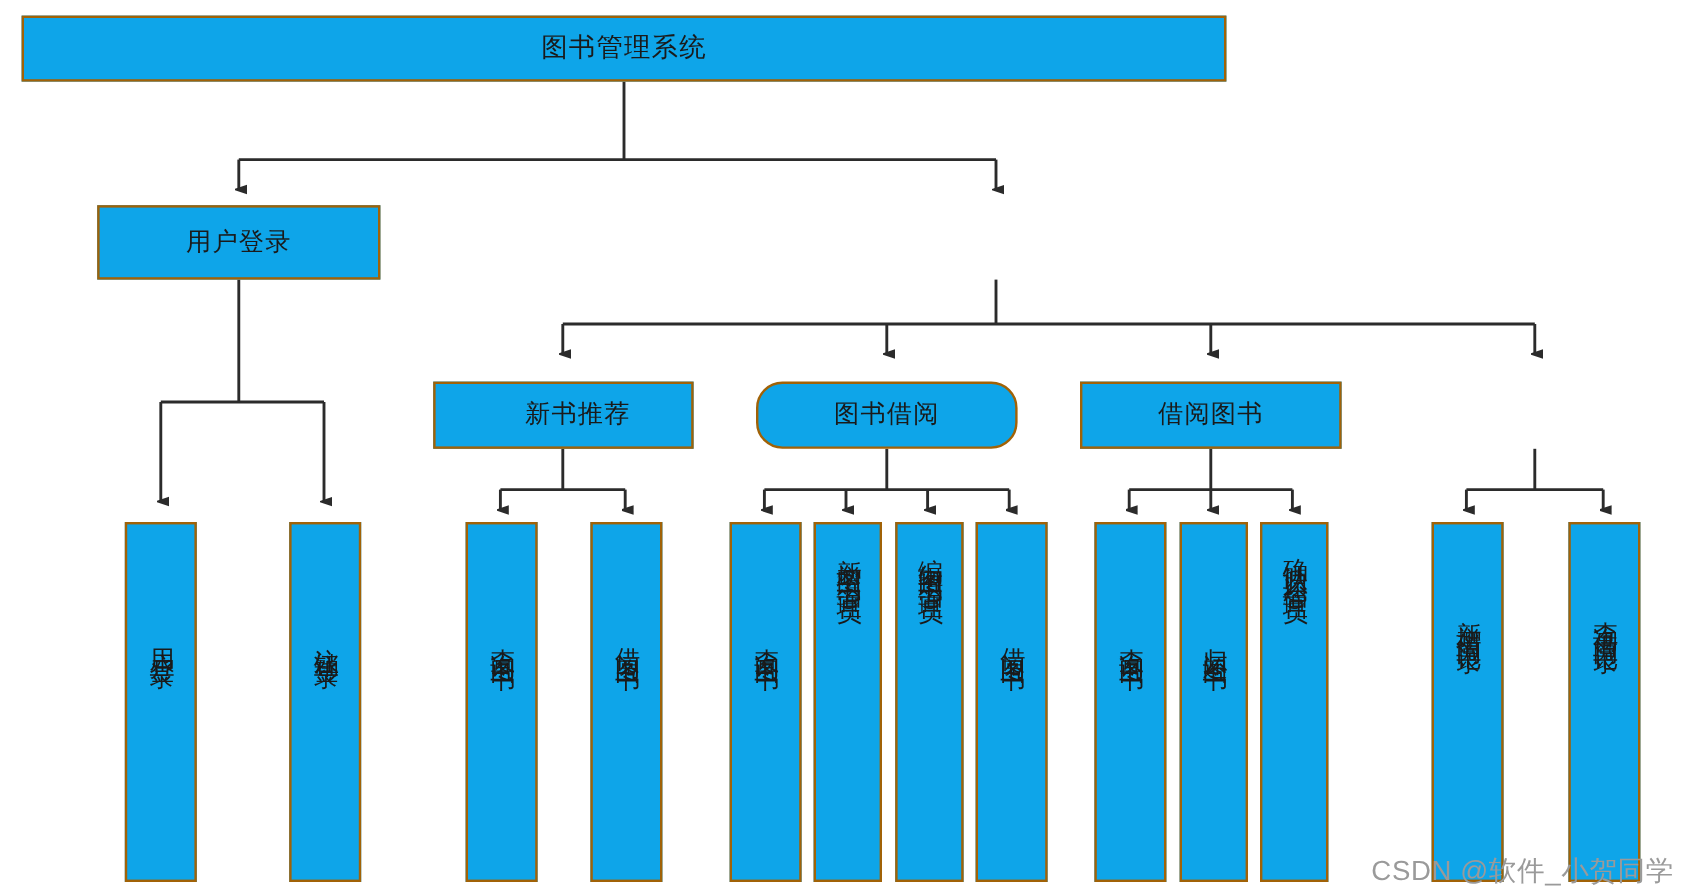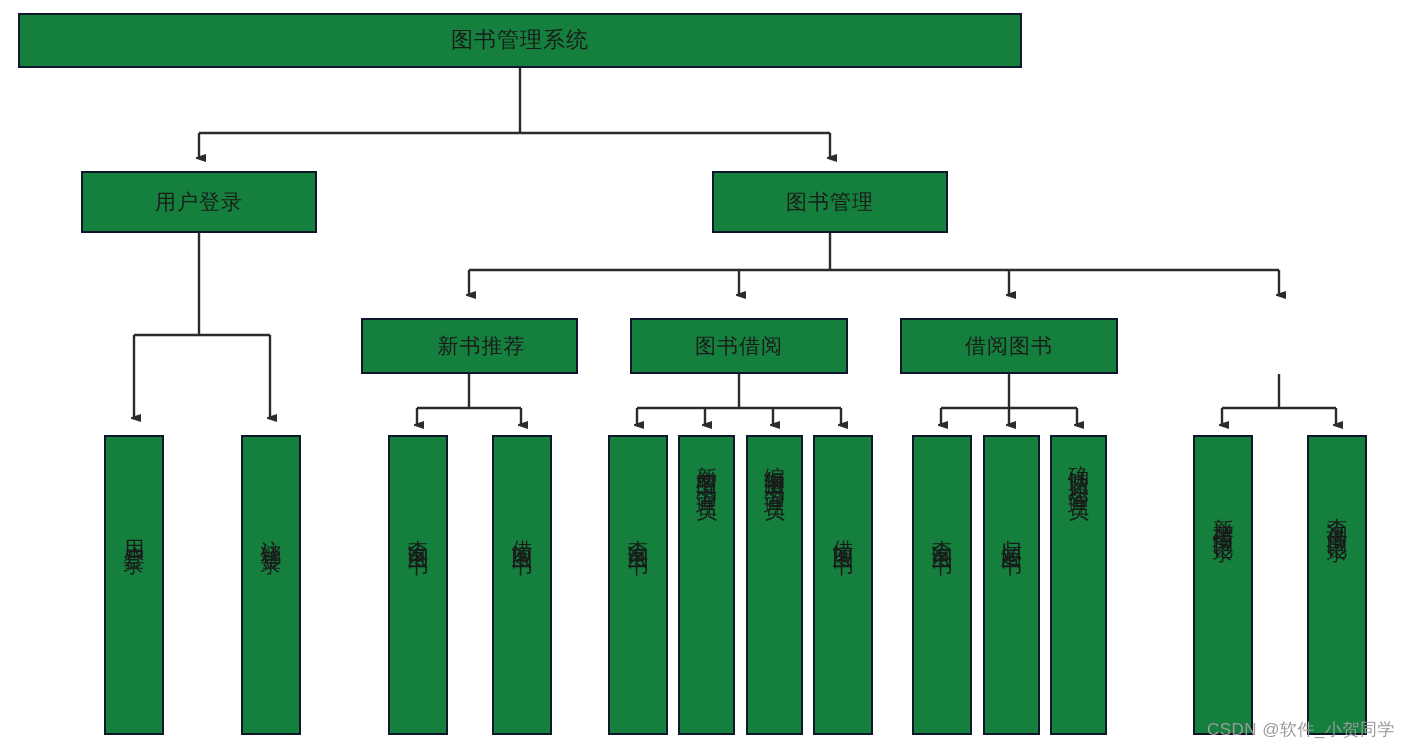--- a/index.html
+++ b/index.html
@@ -21,22 +21,22 @@
     position: absolute;
     left: 0;
     top: 0;
     width: 1405px;
     height: 747px;
     pointer-events: none;
   }
   .node {
     position: absolute;
     box-sizing: border-box;
-    border: 2px solid #0f172a;
-    background: #15803d;
+    border: 2px solid #a16207;
+    background: #0ea5e9;
     display: flex;
     align-items: center;
     justify-content: center;
     color: #1a1a1a;
   }
   .node.horiz {
     font-size: 21px;
     letter-spacing: 1px;
     line-height: 1.2;
   }
@@ -63,21 +63,21 @@
   .vert-label.low {
     margin-top: 56px;
   }
   .vert-label.top {
     margin-top: 4px;
   }
   .watermark {
     position: absolute;
     right: 10px;
     bottom: 6px;
-    font-size: 17px;
+    font-size: 23px;
     color: #9a9a9a;
     white-space: nowrap;
     letter-spacing: 0.5px;
   }
 </style>
 </head>
 <body>
 
 <div id="canvas">
 
@@ -129,24 +129,23 @@
       <path d="M1279,374 L1279,408"></path>
       <path d="M1222,408 L1336,408"></path>
       <path d="M1222,408 L1222,425" marker-end="url(#arrow)"></path>
       <path d="M1336,408 L1336,425" marker-end="url(#arrow)"></path>
     </g>
   </svg>
 
   <div class="node horiz root" style="left:18px; top:13px; width:1004px; height:55px;">图书管理系统</div>
 
   <div class="node horiz" style="left:81px; top:171px; width:236px; height:62px;">用户登录</div>
-  <div class="node horiz" style="left:712px; top:171px; width:236px; height:62px;">图书管理</div>
 
   <div class="node horiz" style="left:361px; top:318px; width:217px; height:56px;padding-left:24px;">新书推荐</div>
-  <div class="node horiz" style="left:630px; top:318px; width:218px; height:56px;">图书借阅</div>
+  <div class="node horiz" style="left:630px; top:318px; width:218px; height:56px;border-radius:22px;">图书借阅</div>
   <div class="node horiz" style="left:900px; top:318px; width:218px; height:56px;">借阅图书</div>
 
   <div class="node vert" style="left:104px; top:435px; width:60px; height:300px;">
     <span class="vert-label mid">用户登录</span>
   </div>
   <div class="node vert" style="left:241px; top:435px; width:60px; height:300px;">
     <span class="vert-label mid">注销登录</span>
   </div>
 
   <div class="node vert" style="left:388px; top:435px; width:60px; height:300px;">

